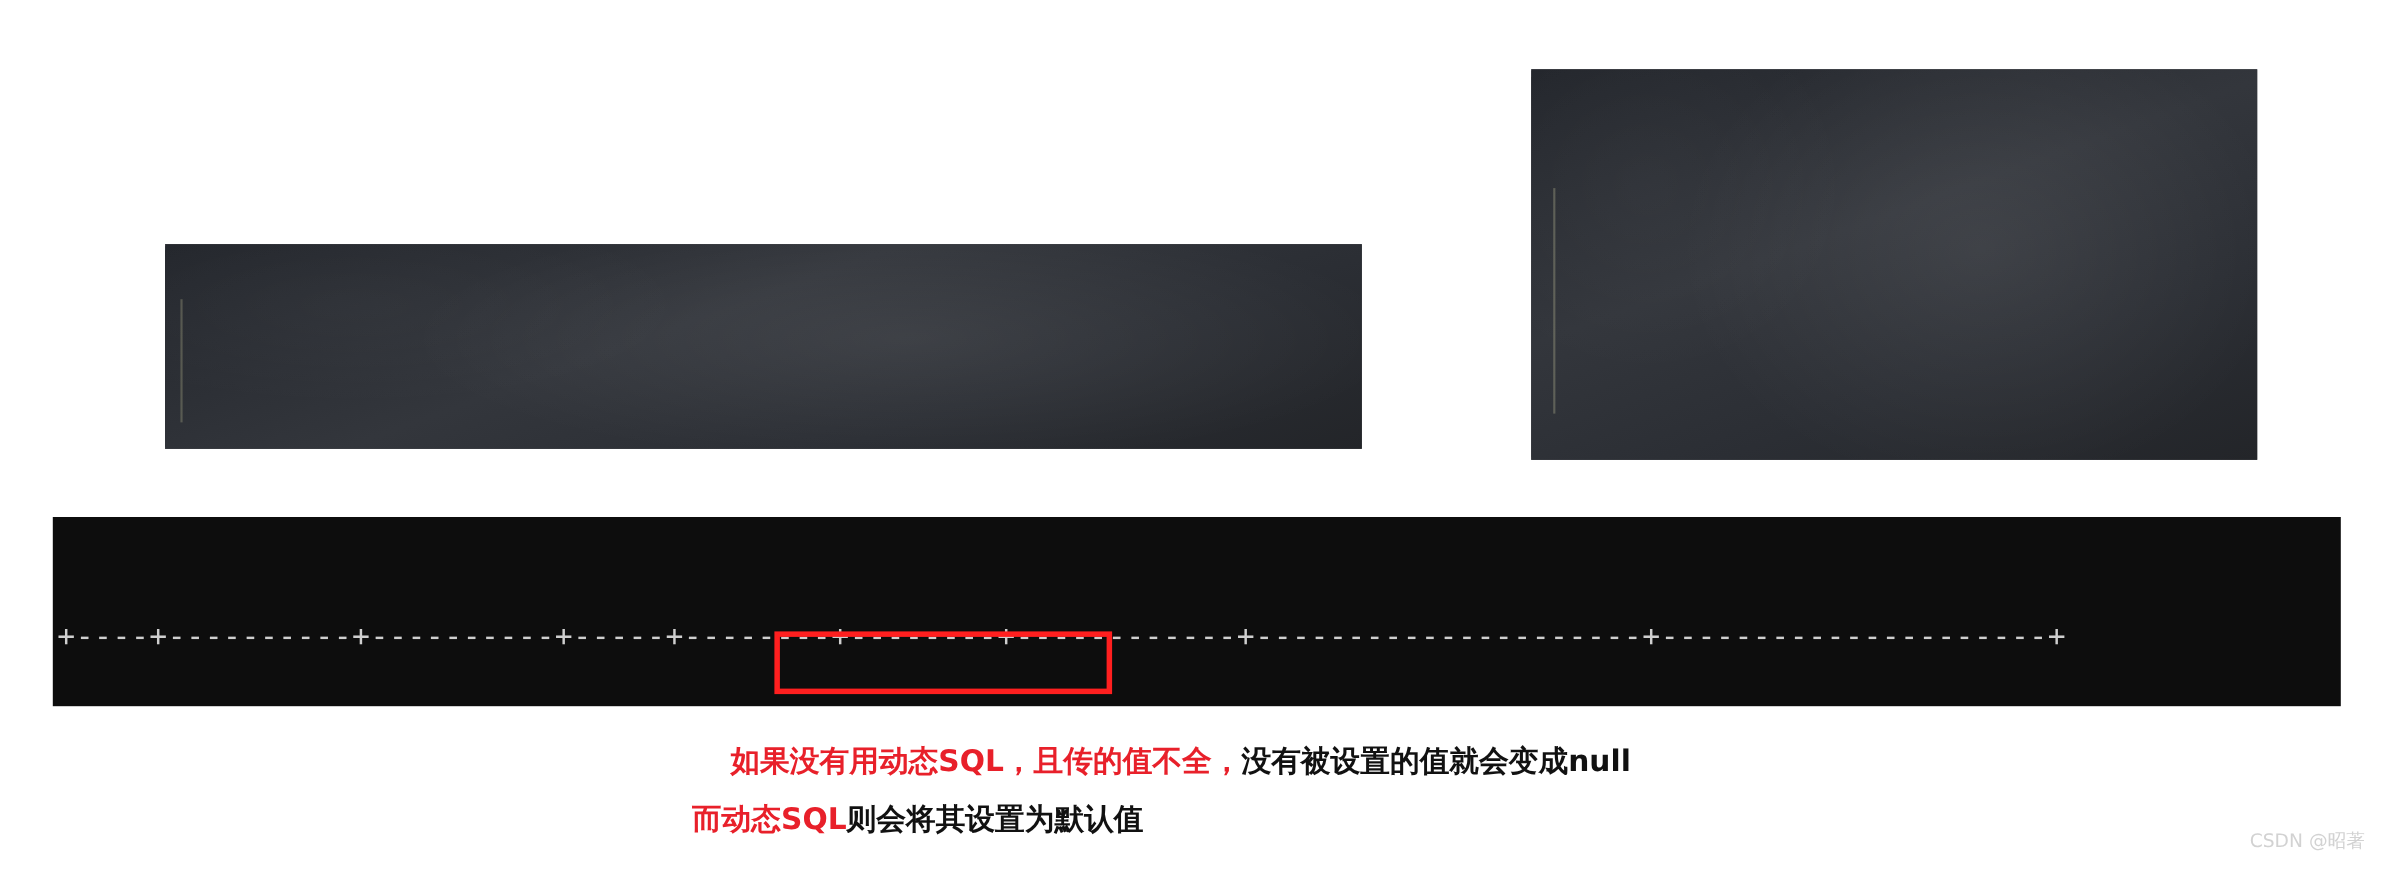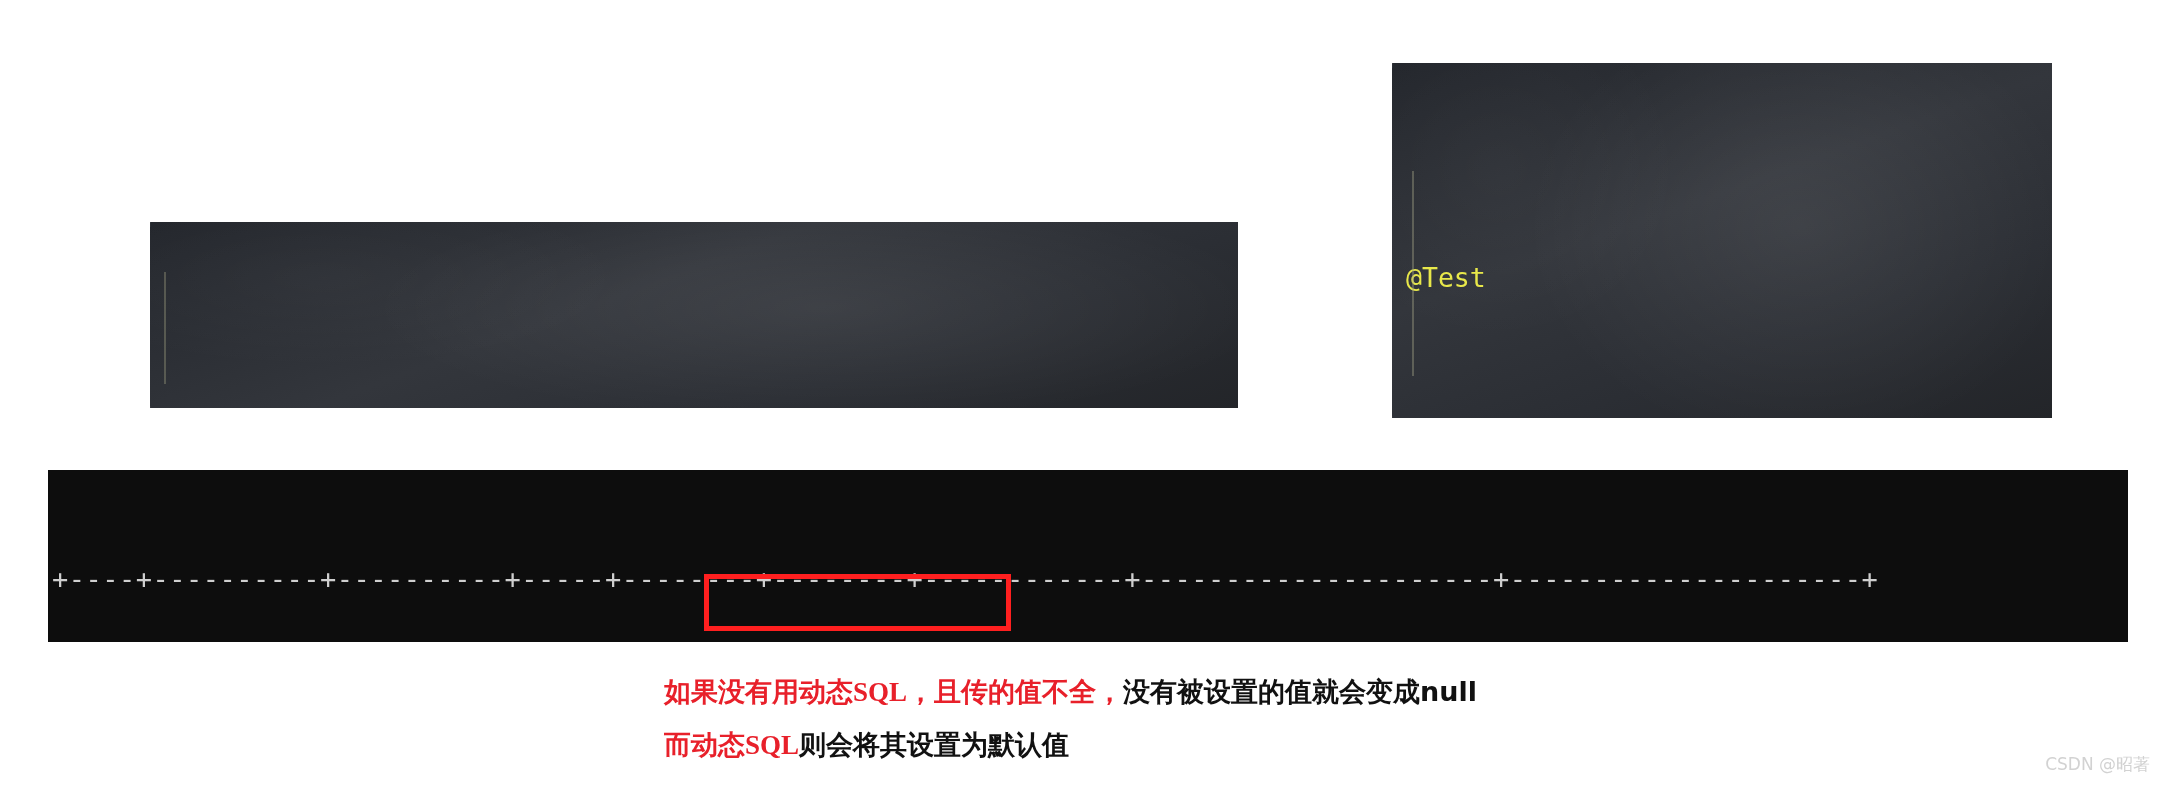--- a/index.html
+++ b/index.html
@@ -109,23 +109,23 @@
 
   
   .annotation {
     position: absolute;
     font-family: "DejaVu Sans", "Liberation Sans", sans-serif;
     font-weight: bold;
     font-size: 27px;
     color: #111111;
     white-space: pre;
   }
-  .annotation .red { color: #e8202a; font-family: Liberation Serif, serif; }
+  .annotation .red { color: #e8202a; }
   #annotation-line-1 { left: 664px; top: 674px; }
-  #annotation-line-2 { left: 664px; top: 727px; }
+  #annotation-line-2 { left: 629px; top: 727px; }
 
   
   #watermark {
     position: absolute;
     right: 22px;
     bottom: 20px;
     font-family: "DejaVu Sans", "Liberation Sans", sans-serif;
     font-size: 17px;
     color: #d2d2d2;
     white-space: pre;
@@ -142,21 +142,20 @@
   
 
   
 
   
 </div>
 
 <div class="code-block" id="insert-test-code">
   <span class="guide"></span>
 
-  <span class="code-line"><span class="tok-annotation">@Test</span></span>
 
   
 
   
 
   
 
   
 
   

